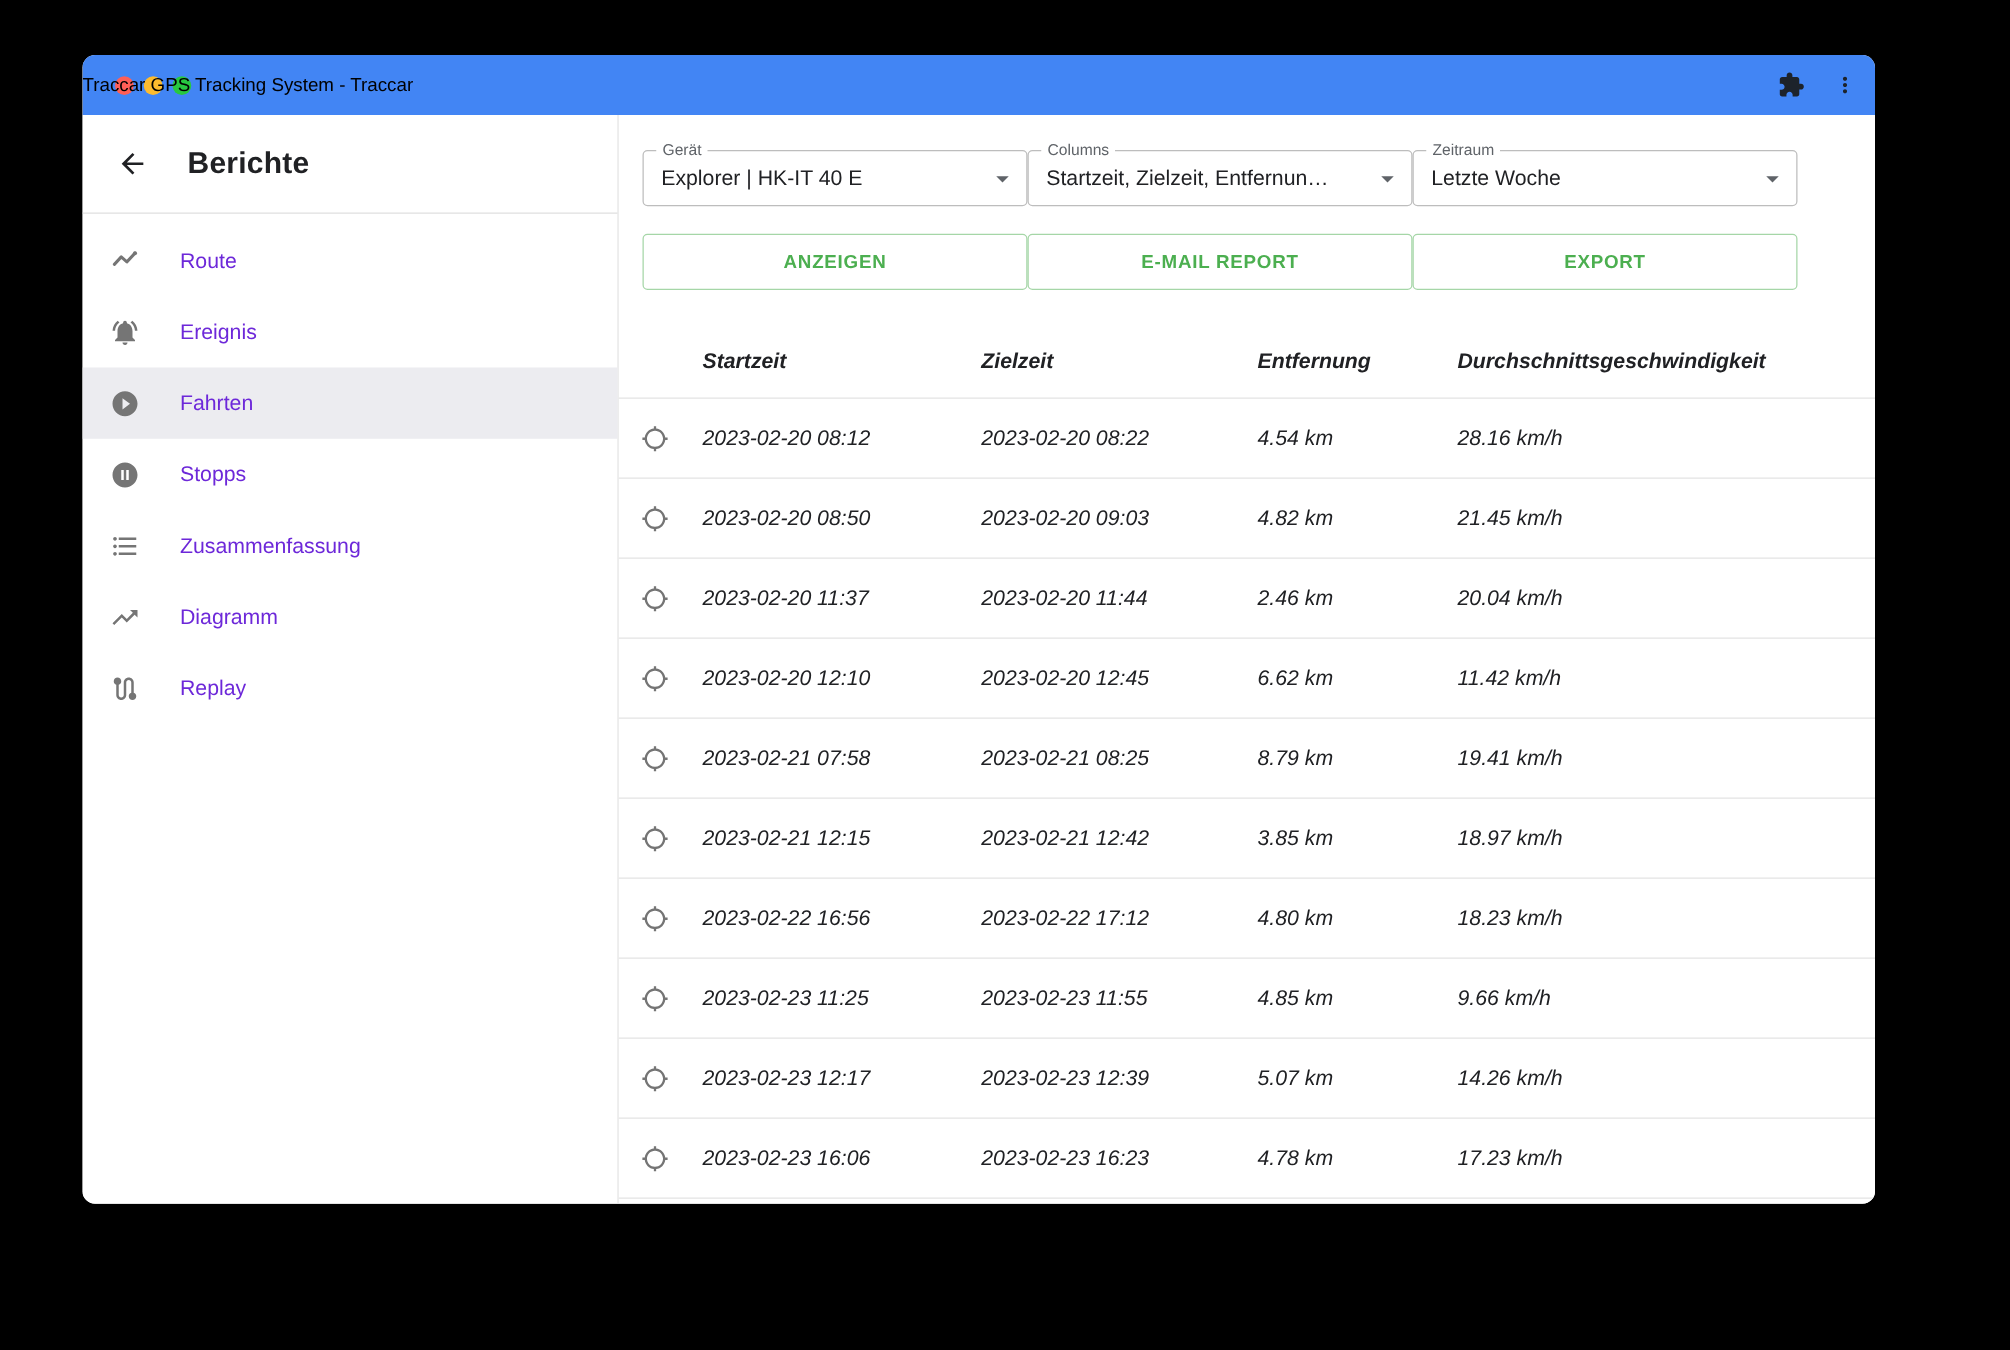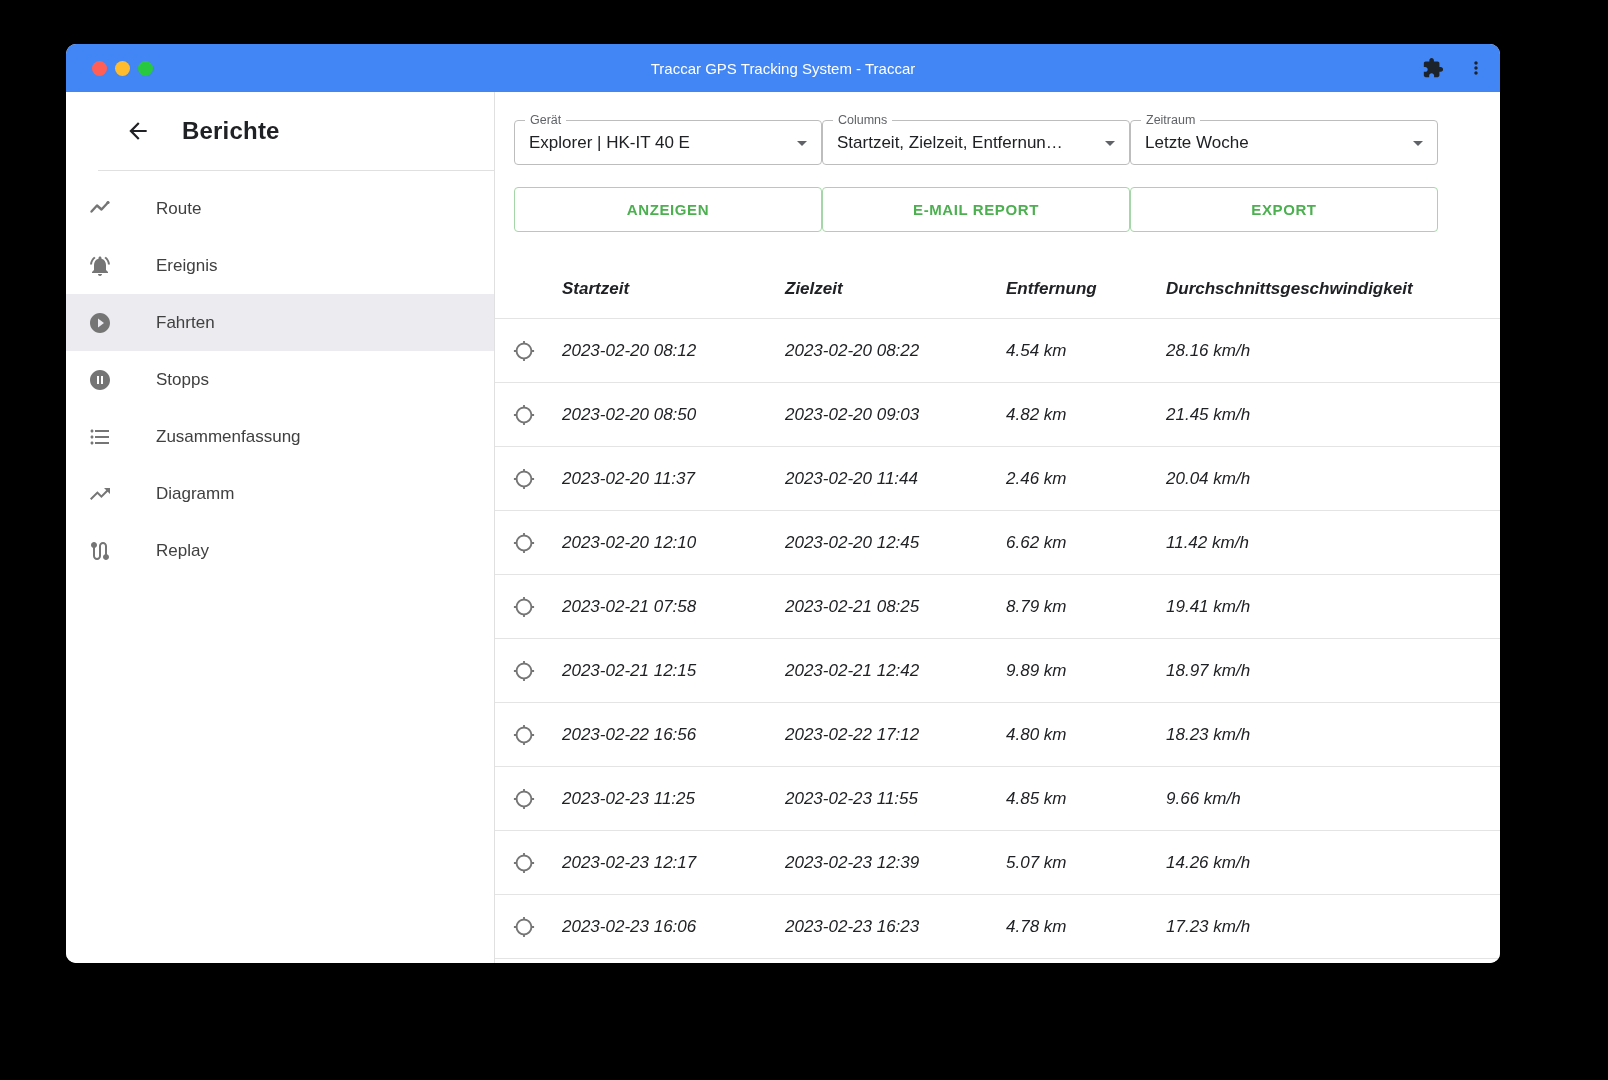--- a/index.html
+++ b/index.html
@@ -13,36 +13,36 @@
     font-family:"Liberation Sans","DejaVu Sans",sans-serif; color:var(--text-primary);}
   .window{position:absolute; left:66px; top:44px; width:1434px; height:919px;
     background:#fff; border-radius:10px; overflow:hidden; display:flex; flex-direction:column;
     box-shadow:0 10px 40px rgba(0,0,0,.6);}
   
   .titlebar{height:48px; flex:0 0 48px; background:var(--titlebar-blue);
     position:relative; display:flex; align-items:center;}
   .traffic{display:flex; gap:8px; padding-left:26px;}
   .traffic span{width:15px; height:15px; border-radius:50%; display:block;}
   .t-red{background:var(--traffic-red);} .t-yellow{background:var(--traffic-yellow);} .t-green{background:var(--traffic-green);}
-  .win-title{position:absolute; left:0; right:0; text-align:center; font-size:15px;
-    font-weight:500; color:#ffffff; pointer-events:none;}
+  .win-title{position:absolute; left:0; right:0; font-size:15px;
+    font-weight:500; color:#000000; pointer-events:none;}
   .titlebar-right{position:absolute; right:14px; top:0; height:48px; display:flex; align-items:center; gap:22px;}
   .titlebar-right svg{display:block;}
   
   .app-body{flex:1; display:flex; min-height:0;}
   .sidebar{width:429px; flex:0 0 429px; border-right:1px solid #e0e0e0; background:#fff;}
   .sidebar-header{height:79px; display:flex; align-items:center; padding-left:27px;
-    border-bottom:1px solid #e0e0e0;margin-left:32px;}
+    border-bottom:1px solid #e0e0e0;}
   .back-btn{width:26px; height:26px; display:flex; align-items:center; justify-content:center; cursor:pointer;}
   .sidebar-title{margin-left:31px; font-size:24px; font-weight:600; letter-spacing:.2px;}
   .nav{padding-top:9px;}
   .nav-item{height:57px; display:flex; align-items:center; padding-left:22px; cursor:pointer;}
   .nav-item.selected{background:var(--selected-item-bg);}
   .nav-icon{width:24px; height:24px; flex:0 0 24px; color:var(--icon-gray);}
-  .nav-label{margin-left:44px; font-size:17px; color:#404040;}
+  .nav-label{margin-left:32px; font-size:17px; color:#6d28d9;}
   
   .content{flex:1; min-width:0; background:#fff;}
   .filters{display:flex; margin:28px 0 0 19px;}
   .field{position:relative; width:308px; height:45px; border:1px solid #bdbdbd;
     border-radius:4px; cursor:pointer; background:#fff;}
   .field-label{position:absolute; top:-8px; left:10px; background:#fff; padding:0 5px;
     font-size:12.5px; color:var(--text-secondary); line-height:15px;}
   .field-value{line-height:43px; padding:0 34px 0 14px; font-size:17px;
     white-space:nowrap; overflow:hidden;}
   .field-arrow{position:absolute; right:7px; top:10px; color:#5f6368;}
@@ -250,21 +250,21 @@
             </div>
 
             <div class="trow">
               <div class="cell-icon">
                 <svg width="22" height="22" viewBox="0 0 24 24" fill="currentColor">
                   <path d="M20.94 11c-.46-4.17-3.77-7.48-7.94-7.94V1h-2v2.06C6.83 3.52 3.52 6.83 3.06 11H1v2h2.06c.46 4.17 3.77 7.48 7.94 7.94V23h2v-2.06c4.17-.46 7.48-3.77 7.94-7.94H23v-2h-2.06zM12 19c-3.87 0-7-3.13-7-7s3.13-7 7-7 7 3.13 7 7-3.13 7-7 7z"></path>
                 </svg>
               </div>
               <div>2023-02-21 12:15</div>
               <div>2023-02-21 12:42</div>
-              <div>9.89 km</div>
+              <div>3.85 km</div>
               <div>18.97 km/h</div>
             </div>
 
             <div class="trow">
               <div class="cell-icon">
                 <svg width="22" height="22" viewBox="0 0 24 24" fill="currentColor">
                   <path d="M20.94 11c-.46-4.17-3.77-7.48-7.94-7.94V1h-2v2.06C6.83 3.52 3.52 6.83 3.06 11H1v2h2.06c.46 4.17 3.77 7.48 7.94 7.94V23h2v-2.06c4.17-.46 7.48-3.77 7.94-7.94H23v-2h-2.06zM12 19c-3.87 0-7-3.13-7-7s3.13-7 7-7 7 3.13 7 7-3.13 7-7 7z"></path>
                 </svg>
               </div>
               <div>2023-02-22 16:56</div>

